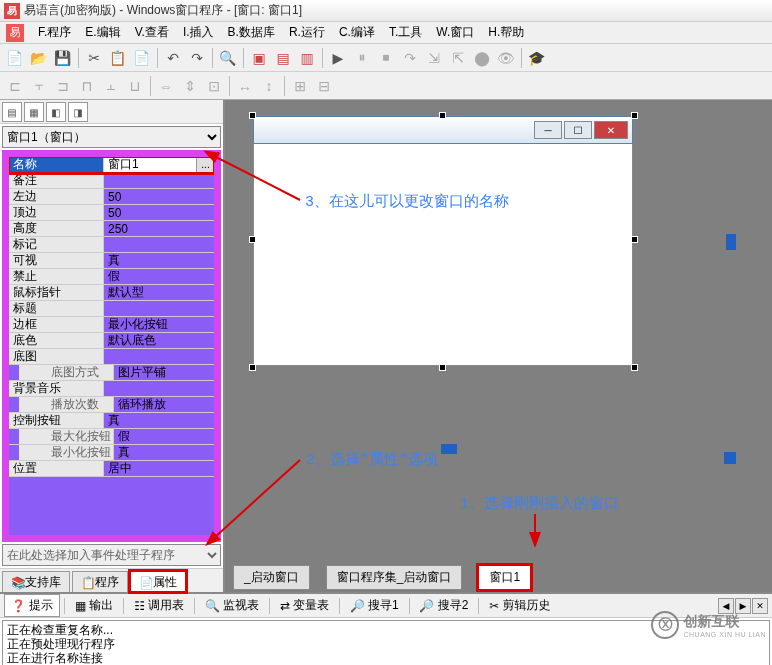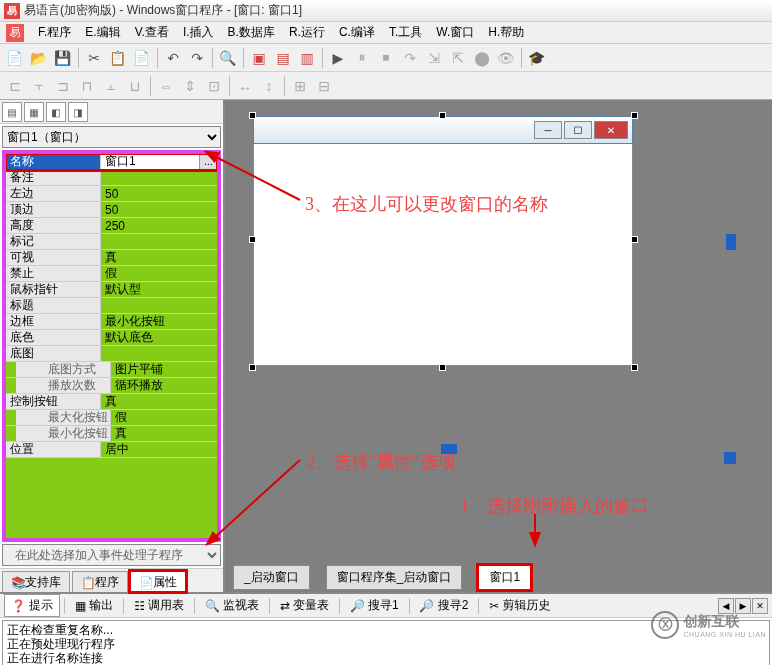--- a/index.html
+++ b/index.html
@@ -14,50 +14,50 @@
 .toolbar.second { border-bottom: 1px solid #aaa; }
 .tb-btn { width: 22px; height: 22px; border: 1px solid transparent; display: flex; align-items: center; justify-content: center; cursor: pointer; font-size: 14px; color: #555; }
 .tb-sep { width: 1px; height: 20px; background: #bbb; margin: 0 2px; }
 .tb-btn.disabled { color: #aaa; cursor: default; }
 .main-area { display: flex; height: 492px; }
 .left-panel { width: 225px; display: flex; flex-direction: column; border-right: 2px solid #888; }
 .prop-toolbar { height: 24px; background: #f0f0f0; display: flex; gap: 2px; padding: 2px; border-bottom: 1px solid #ccc; }
 .prop-tb-btn { width: 20px; height: 20px; border: 1px solid #999; background: #fff; font-size: 10px; display: flex; align-items: center; justify-content: center; cursor: pointer; color: #555; }
 .prop-combo { height: 22px; margin: 2px; display: flex; }
 .prop-combo select { flex: 1; font-size: 12px; border: 1px solid #888; }
-.prop-grid { flex: 1; overflow-y: auto; background: #84cc16; border: 4px solid #d946ef; margin: 0 2px; }
+.prop-grid { flex: 1; overflow-y: auto; background: #8b5cf6; border: 7px solid #d946ef; margin: 0 2px; }
 .prop-row { display: flex; height: 16px; border-bottom: 1px solid #ccc; font-size: 12px; }
 .prop-name { width: 95px; background: #e8e8e8; padding: 0 4px; border-right: 1px solid #ccc; display: flex; align-items: center; white-space: nowrap; overflow: hidden; }
 .prop-name.sub { padding-left: 32px; color: #666; margin-left: 10px; }
 .prop-val { flex: 1; padding: 0 4px; display: flex; align-items: center; white-space: nowrap; overflow: hidden; }
 .prop-row.selected { background: #2060c0; }
 .prop-row.selected .prop-name { background: #2060c0; color: #fff; }
 .prop-row.selected .prop-val { background: #fff; color: #000; }
 .prop-row.highlighted { outline: 3px solid #d00; outline-offset: -1px; position: relative; z-index: 2; }
 .prop-edit-btn { width: 18px; background: #e0e0e0; border-left: 1px solid #999; display: flex; align-items: center; justify-content: center; cursor: pointer; font-size: 10px; }
 .prop-event { height: 22px; margin: 2px; }
-.prop-event select { width: 100%; height: 100%; font-size: 12px; border: 1px solid #888; color: #666; padding-left: 8px; }
+.prop-event select { width: 100%; height: 100%; font-size: 12px; border: 1px solid #888; color: #666; }
 .prop-tabs { height: 24px; display: flex; background: #f0f0f0; border-top: 1px solid #ccc; }
 .prop-tab { padding: 3px 8px; border: 1px solid #999; border-bottom: none; margin-top: 2px; margin-left: 2px; background: #e8e8e8; font-size: 12px; cursor: pointer; display: flex; align-items: center; gap: 2px; }
 .prop-tab.active { background: #fff; outline: 3px solid #d00; outline-offset: -1px; }
 .prop-tab-icon { width: 12px; height: 12px; display: inline-block; }
 .right-panel { flex: 1; background: #808080; position: relative; }
 .design-surface { position: absolute; left: 16px; top: 4px; right: 8px; bottom: 28px; background: #808080; }
 .handle { position: absolute; width: 7px; height: 7px; background: #000; border: 1px solid #fff; }
 .design-window { position: absolute; left: 12px; top: 12px; width: 380px; height: 250px; }
 .win-title { height: 28px; background: linear-gradient(#fff, #d8e6f2); border: 1px solid #5a7fa8; display: flex; align-items: center; justify-content: flex-end; padding: 0 4px; gap: 2px; }
 .win-btn { width: 28px; height: 18px; border: 1px solid #888; display: flex; align-items: center; justify-content: center; font-size: 10px; cursor: pointer; }
 .win-btn.min { background: #e0e8f0; }
 .win-btn.max { background: #e0e8f0; }
 .win-btn.close { background: #c94040; color: #fff; width: 34px; }
 .win-body { height: 222px; background: #fff; border: 1px solid #888; border-top: none; background-image: radial-gradient(circle, #999 0.5px, transparent 0.5px); background-size: 8px 8px; }
 .editor-tabs { position: absolute; bottom: 2px; left: 8px; display: flex; gap: 16px; }
 .editor-tab { padding: 3px 10px; border: 1px solid #888; background: #e0e0e0; font-size: 12px; cursor: pointer; white-space: nowrap; }
 .editor-tab.active { background: #fff; outline: 3px solid #d00; outline-offset: -1px; position: relative; z-index: 2; }
-.annotation { position: absolute; color: #ef4444; font-family: Liberation Serif, serif; font-size: 18px; pointer-events: none; z-index: 10; }
+.annotation { position: absolute; color: #3b82f6; font-family: Liberation Mono, monospace; font-size: 15px; pointer-events: none; z-index: 10; }
 .arrow-svg { position: absolute; pointer-events: none; z-index: 9; }
 .bottom-panel { height: 100px; border-top: 2px solid #888; display: flex; flex-direction: column; }
 .bottom-tabs { height: 24px; background: #f0f0f0; display: flex; align-items: center; padding: 0 4px; gap: 4px; border-bottom: 1px solid #ccc; position: relative; }
 .bottom-tab { padding: 2px 6px; font-size: 12px; display: flex; align-items: center; gap: 3px; cursor: pointer; }
 .bottom-tab.active { background: #fff; border: 1px solid #999; }
 .bt-sep { width: 1px; height: 16px; background: #bbb; }
 .bottom-output { flex: 1; background: #fff; border: 1px solid #999; margin: 2px; padding: 2px 4px; font-size: 12px; line-height: 14px; font-family: SimSun, serif; overflow: hidden; }
 .scroll-btns { position: absolute; right: 4px; display: flex; gap: 1px; }
 .scroll-btn { width: 16px; height: 16px; border: 1px solid #999; background: #e8e8e8; font-size: 9px; display: flex; align-items: center; justify-content: center; cursor: pointer; }
 .watermark { position: absolute; right: 6px; bottom: 26px; display: flex; align-items: center; gap: 4px; opacity: 0.85; }
@@ -202,20 +202,24 @@
         </div>
         <div class="prop-row">
           <div class="prop-name">底图</div>
           <div class="prop-val"></div>
         </div>
         <div class="prop-row">
           <div class="prop-name sub">底图方式</div>
           <div class="prop-val">图片平铺</div>
         </div>
         <div class="prop-row">
+          <div class="prop-name">背景音乐</div>
+          <div class="prop-val"></div>
+        </div>
+        <div class="prop-row">
           <div class="prop-name sub">播放次数</div>
           <div class="prop-val">循环播放</div>
         </div>
         <div class="prop-row">
           <div class="prop-name">控制按钮</div>
           <div class="prop-val">真</div>
         </div>
         <div class="prop-row">
           <div class="prop-name sub">最大化按钮</div>
           <div class="prop-val">假</div>

